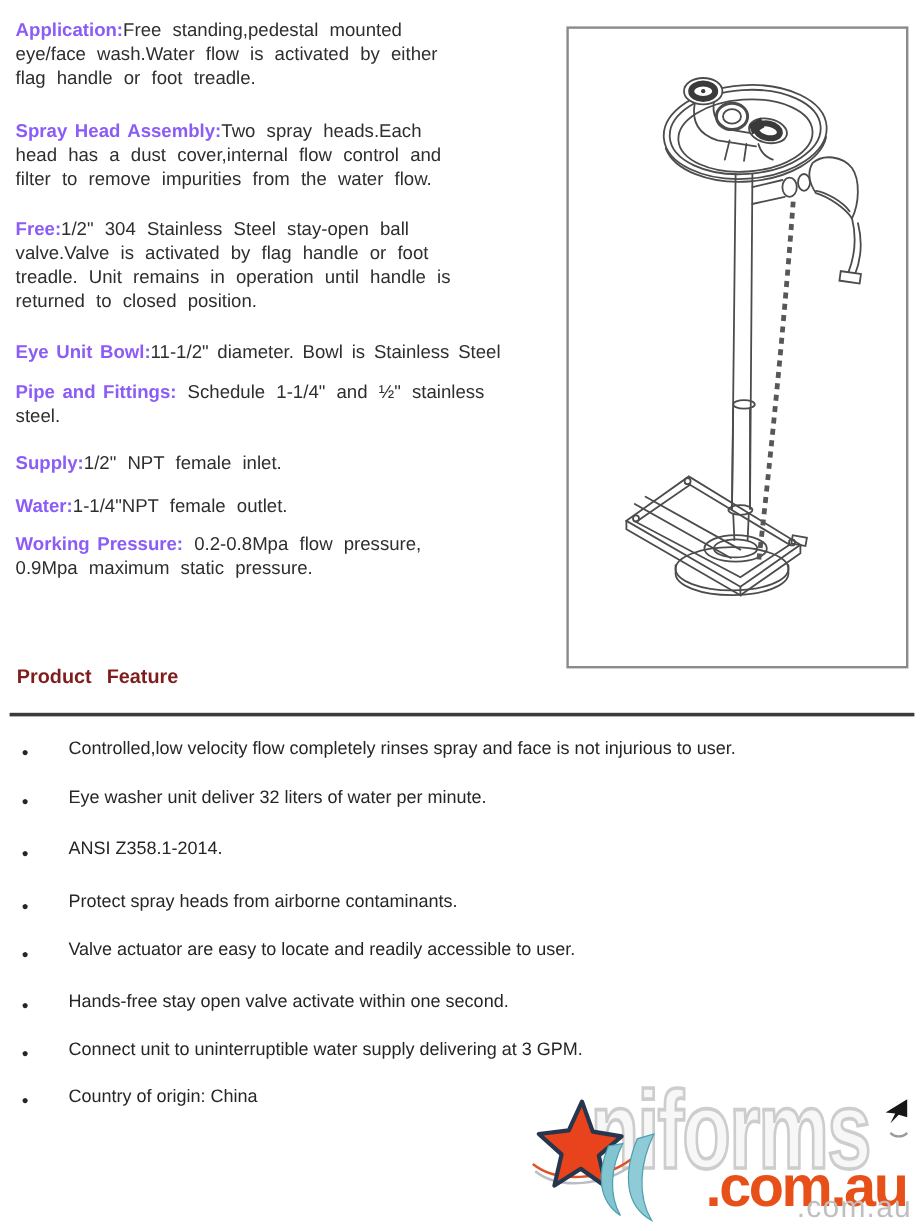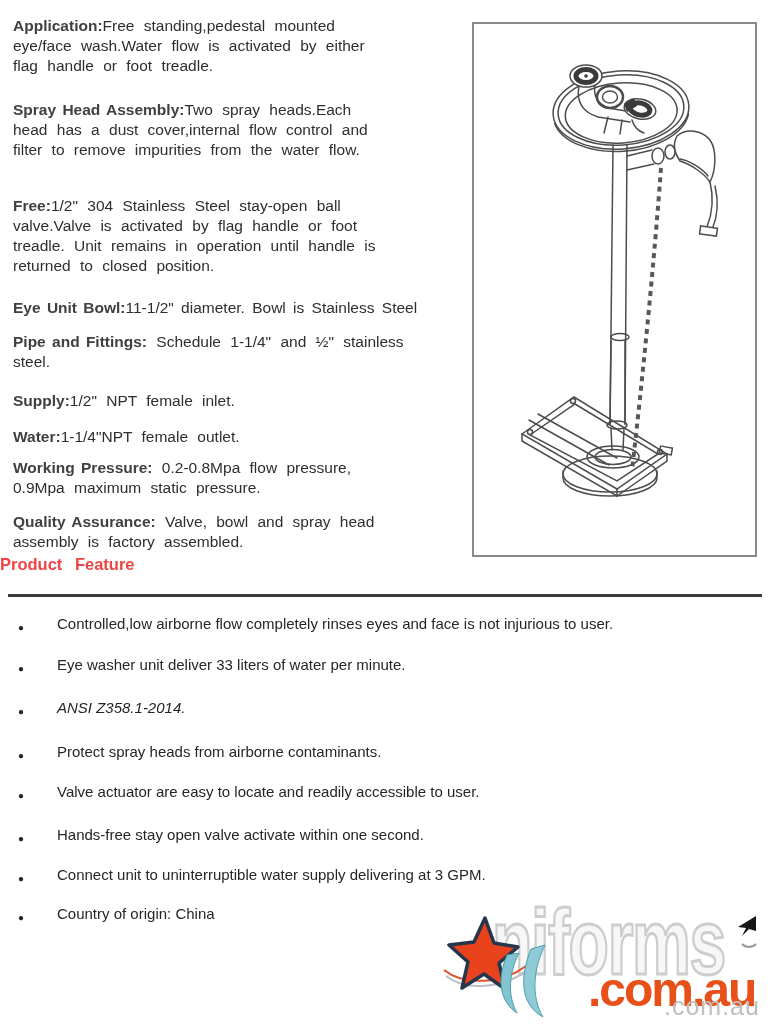--- a/index.html
+++ b/index.html
@@ -26,40 +26,40 @@
   .wm-star { position:absolute; left:438px; top:912px; }
   .wm-u    { position:absolute; left:489px; top:943px; }
   .wm-cursor { position:absolute; left:738px; top:916px; }
   
   .content { position:absolute; inset:0; z-index:2; }
   .spec-col { position:absolute; left:13px; top:16px; width:458px; }
   .spec {
     margin:0; font-size:15.5px; line-height:20px; word-spacing:5px;
     white-space:pre-line; color:#2e2e2e;
   }
-  .spec .lbl { font-weight:700; color:#404040; word-spacing:2px; }
-  .p-1{margin-bottom:24px}.p-2{margin-bottom:36px}.p-3{margin-bottom:22px}
+  .spec .lbl { font-weight:700; color:#8b5cf6; word-spacing:2px; }
+  .p-1{margin-bottom:24px}.p-2{margin-bottom:22px}.p-3{margin-bottom:22px}
   .p-4{margin-bottom:14px; white-space:nowrap; word-spacing:3px;}
   .p-5{margin-bottom:19px}.p-6{margin-bottom:16px}.p-7{margin-bottom:11px}
-  .p-8{margin-bottom:14px}.p-9{margin-bottom:0}
+  .p-8{margin-bottom:0}.p-9{margin-bottom:0}
   .drawing-box {
     position:absolute; left:472px; top:22px; width:281px; height:531px;
     background:#ffffff; border:2px solid #8a8a8a;
   }
   .feature-heading {
-    position:absolute; left:0; top:555px; font-size:16.5px; font-weight:700;
-    word-spacing:8px; color:#ef4444;
+    position:absolute; left:14px; top:555px; font-size:16.5px; font-weight:700;
+    word-spacing:8px; color:#7f1d1d;
   }
   .divider { position:absolute; left:8px; top:594px; width:754px; height:3px; background:#3b3b3b; }
   .features { position:absolute; left:0; top:606px; width:760px; }
   .feat { position:relative; padding-left:57px; font-size:15px; line-height:20px; color:#262626; }
   .feat .bullet { position:absolute; left:18px; top:4px; font-size:10px; color:#262626; }
   .li-1{margin-top:8px}.li-2{margin-top:21px}.li-3{margin-top:23px}.li-4{margin-top:24px}
   .li-5{margin-top:20px}.li-6{margin-top:23px}.li-7{margin-top:20px}.li-8{margin-top:19px}
-  .cont { margin-top:20px;font-style:italic; }
+  .cont { margin-top:20px; }
 </style>
 </head>
 <body>
 
 <div class="page">
 
   <div class="watermark">
     <div class="wm-brand">niforms</div>
     <svg class="wm-star" width="100" height="90" viewBox="0 0 100 90">
       <path d="M8,64 C28,80 66,76 90,58" stroke="#b9bec4" stroke-width="2" fill="none"></path>
@@ -91,22 +91,20 @@
 valve.Valve is activated by flag handle or foot
 treadle. Unit remains in operation until handle is
 returned to closed position.</span></p>
       <p class="spec p-4"><b class="lbl">Eye Unit Bowl:</b><span>11-1/2" diameter. Bowl is Stainless Steel</span></p>
       <p class="spec p-5"><b class="lbl">Pipe and Fittings:</b><span> Schedule 1-1/4" and ½" stainless
 steel.</span></p>
       <p class="spec p-6"><b class="lbl">Supply:</b><span>1/2" NPT female inlet.</span></p>
       <p class="spec p-7"><b class="lbl">Water:</b><span>1-1/4"NPT female outlet.</span></p>
       <p class="spec p-8"><b class="lbl">Working Pressure:</b><span> 0.2-0.8Mpa flow pressure,
 0.9Mpa maximum static pressure.</span></p>
-      <p class="spec p-9"><b class="lbl">Quality Assurance:</b><span> Valve, bowl and spray head
-assembly is factory assembled.</span></p>
     </div>
 
     <div class="drawing-box">
       <svg width="281" height="531" viewBox="0 0 281 531">
         <g stroke="#4c4c4c" fill="none" stroke-width="1.5" stroke-linecap="round">
 
           <line x1="139" y1="121" x2="136" y2="400"></line>
           <line x1="153" y1="121" x2="151" y2="400"></line>
           <ellipse cx="146" cy="313" rx="9" ry="3.5"></ellipse>
           <line x1="137" y1="317" x2="136" y2="400"></line>
@@ -169,22 +167,22 @@
           <path d="M241,162 C245,178 243,194 238,206"></path>
           <rect x="226" y="203" width="17" height="8" transform="rotate(8 234 207)" fill="#ffffff"></rect>
         </g>
       </svg>
     </div>
 
     <div class="feature-heading">Product Feature</div>
     <div class="divider"></div>
 
     <div class="features">
-      <div class="feat li-1"><span class="bullet">●</span><span>Controlled,low airborne flow completely rinses eyes and face is not injurious to user.</span></div>
-      <div class="feat li-2"><span class="bullet">●</span><span>Eye washer unit deliver 33 liters of water per minute.</span></div>
+      <div class="feat li-1"><span class="bullet">●</span><span>Controlled,low velocity flow completely rinses spray and face is not injurious to user.</span></div>
+      <div class="feat li-2"><span class="bullet">●</span><span>Eye washer unit deliver 32 liters of water per minute.</span></div>
       <div class="feat li-3"><span class="bullet">●</span>
         <div class="cont">ANSI Z358.1-2014.</div>
       </div>
       <div class="feat li-4"><span class="bullet">●</span><span>Protect spray heads from airborne contaminants.</span></div>
       <div class="feat li-5"><span class="bullet">●</span><span>Valve actuator are easy to locate and readily accessible to user.</span></div>
       <div class="feat li-6"><span class="bullet">●</span><span>Hands-free stay open valve activate within one second.</span></div>
       <div class="feat li-7"><span class="bullet">●</span><span>Connect unit to uninterruptible water supply delivering at 3 GPM.</span></div>
       <div class="feat li-8"><span class="bullet">●</span><span>Country of origin: China</span></div>
     </div>
 

